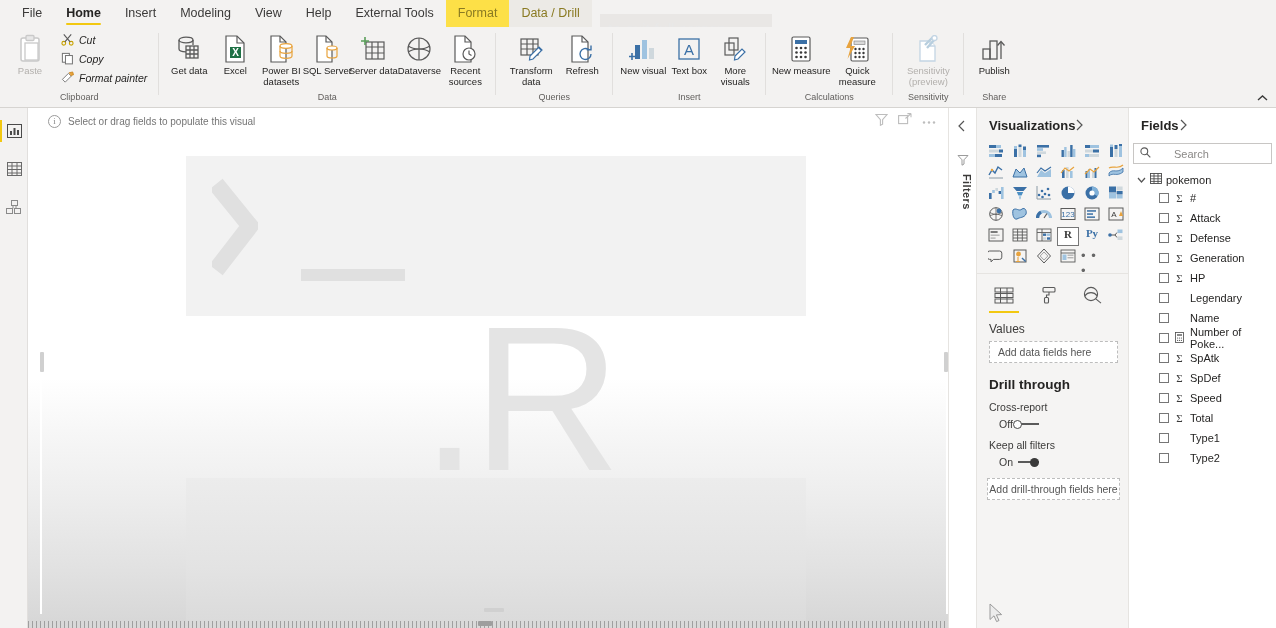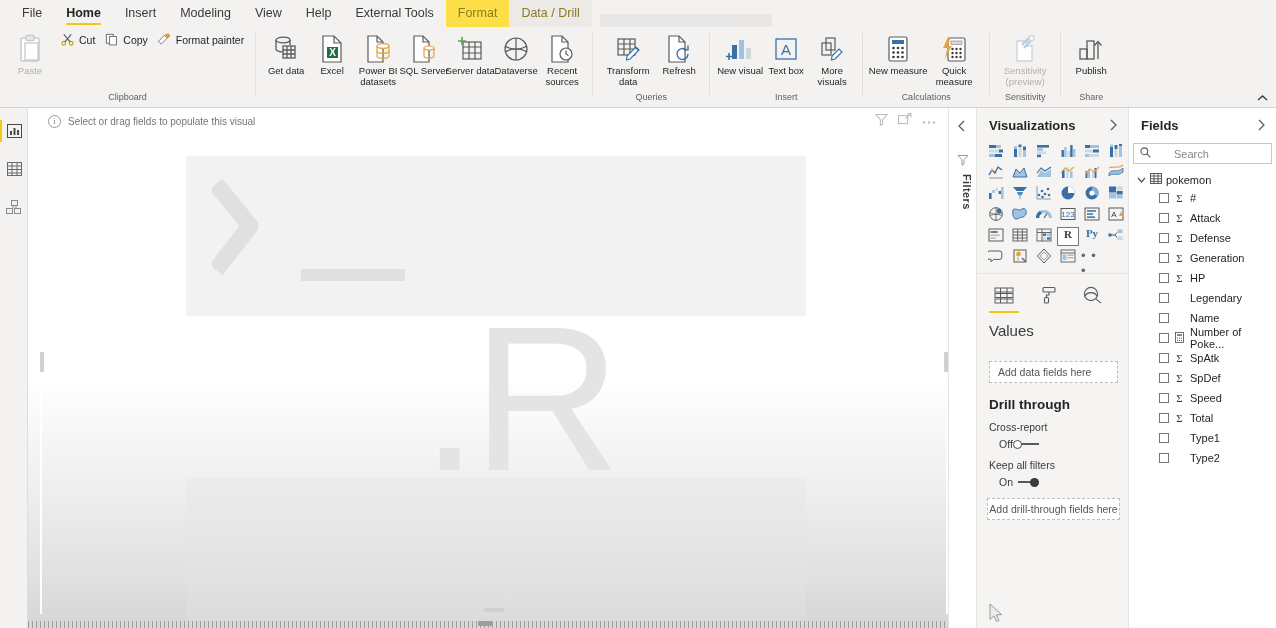--- a/index.html
+++ b/index.html
@@ -39,21 +39,21 @@
   .bigbtn {
     width:46px; display:flex; flex-direction:column; align-items:center;
     padding-top:4px; cursor:default; color:#252423;
   }
   .bigbtn .ic { height:30px; display:flex; align-items:center; justify-content:center; }
   .bigbtn .lb { font-size:9.5px; line-height:10.5px; text-align:center; width:52px; margin-top:2px; }
   .bigbtn.wide { width:56px; }
   .bigbtn.wide .lb { width:62px; }
   .bigbtn.dim { color:#b3b0ad; }
 
-  .smallcol { display:flex; flex-direction:row; justify-content:flex-end; padding-left:2px; }
+  .smallcol { display:flex; flex-direction:column; justify-content:flex-end; padding-left:2px;font-style:italic; }
   .smbtn { display:flex; align-items:center; height:19px; font-size:10.5px; color:#252423; padding:0 4px; cursor:default; }
   .smbtn .sic { width:17px; height:15px; display:flex; align-items:center; justify-content:center; margin-right:3px; }
 
   .ribbon-collapse {
     position:absolute; right:6px; bottom:2px; width:16px; height:14px;
     display:flex; align-items:center; justify-content:center; color:#605e5c; font-size:9px;
   }
   .fs-hint {
     position:absolute; left:608px; top:20px; width:250px; height:30px;
     color:#e8e8e8; font-size:15px; letter-spacing:.3px; pointer-events:none;
@@ -103,38 +103,38 @@
   .filters-strip { position:absolute; left:948px; top:108px; width:28px; height:520px; background:#ffffff; border-left:1px solid #e6e4e1; }
   .filters-chev { position:absolute; left:8px; top:12px; color:#605e5c; font-size:11px; }
   .filters-funnel { position:absolute; left:8px; top:46px; color:#9b9b9b; }
   .filters-txt {
     position:absolute; left:4px; top:66px; width:20px;
     writing-mode:vertical-rl; font-size:11px; font-weight:bold; color:#3b3a39; letter-spacing:.4px;
   }
 
   
   .vizpane { position:absolute; left:976px; top:108px; width:152px; height:520px; background:#f5f4f3; border-left:1px solid #e6e4e1; }
-  .pane-hdr { display:flex; align-items:center; justify-content:space-between; padding:10px 10px 6px 12px; }
+  .pane-hdr { display:flex; align-items:center; justify-content:flex-start; padding:10px 10px 6px 12px; }
   .pane-title { font-size:13px; font-weight:bold; color:#252423; }
   .pane-chev { color:#605e5c; font-size:11px; }
 
   .vizgrid { display:grid; grid-template-columns:repeat(6,1fr); gap:2px; padding:4px 6px 6px 8px; }
   .vcell { width:22px; height:19px; display:flex; justify-content:center; cursor:default; }
   .vcell.sel { border:1.5px solid #767676; background:#ffffff; }
   .vcell svg, .vcell span { display:block; }
   .vtxt { font-size:11px; font-weight:bold; color:#3b70a6; font-family:"Liberation Serif", serif; }
   .vtxt.black { color:#3a3a3a; }
   .vdots { font-size:13px; color:#666; letter-spacing:1px; }
 
   .fieldtabs { display:flex; align-items:flex-end; gap:18px; padding:8px 0 0 14px; border-top:1px solid #e6e4e1; }
   .ftab { position:relative; width:26px; height:26px; display:flex; align-items:center; justify-content:center; color:#5a5a5a; }
   .ftab.sel::after { content:""; position:absolute; left:-2px; right:-2px; bottom:-5px; height:2.5px; background:#f2c811; }
 
   .wellblock { padding:14px 10px 0 12px; }
-  .welllabel { font-size:15px; color:#3b3a39; margin-bottom:22px; }
+  .welllabel { font-size:12px; color:#3b3a39; margin-bottom:5px; }
   .welldrop {
     background:#ffffff; border:1px dashed #bdbdbd; height:22px; font-size:10.5px;
     color:#555; display:flex; align-items:center; padding-left:8px;
   }
   .drillhdr { font-size:13.5px; font-weight:bold; color:#252423; padding:14px 0 0 12px; }
   .drillrow { padding:9px 0 0 12px; font-size:10.5px; color:#3b3a39; }
   .togglerow { display:flex; align-items:center; padding:5px 0 0 22px; font-size:10.5px; color:#3b3a39; }
   .tgl { position:relative; width:26px; height:11px; display:flex; align-items:center; }
   .tgl .bar { position:absolute; left:5px; right:0; height:1.6px; background:#5a5a5a; }
   .tgl .knob { position:absolute; width:9px; height:9px; border-radius:50%; }
@@ -313,20 +313,21 @@
                 <svg width="26" height="28" viewBox="0 0 26 28">
                   <path d="M3 1h10l6 6v20H3z" fill="#fff" stroke="#5a5a5a" stroke-width="1.2"></path>
                   <path d="M13 1v6h6" fill="none" stroke="#5a5a5a" stroke-width="1.2"></path>
                   <circle cx="17" cy="19" r="6" fill="#fff" stroke="#5a5a5a" stroke-width="1.2"></circle>
                   <path d="M17 15.5V19l2.5 1.6" fill="none" stroke="#5a5a5a" stroke-width="1.2"></path>
                   </svg>
               </div>
               <div class="lb">Recent sources</div>
             </div>
           </div>
+          <div class="grp-label">Data</div>
         </div>
         <div class="grp-sep"></div>
 
         <div class="grp">
           <div class="grp-items">
             <div class="bigbtn wide">
               <div class="ic">
                 <svg width="28" height="28" viewBox="0 0 28 28">
                     <g fill="none" stroke="#5a5a5a" stroke-width="1.2">
                   <rect x="4" y="4" width="17" height="16"></rect>

